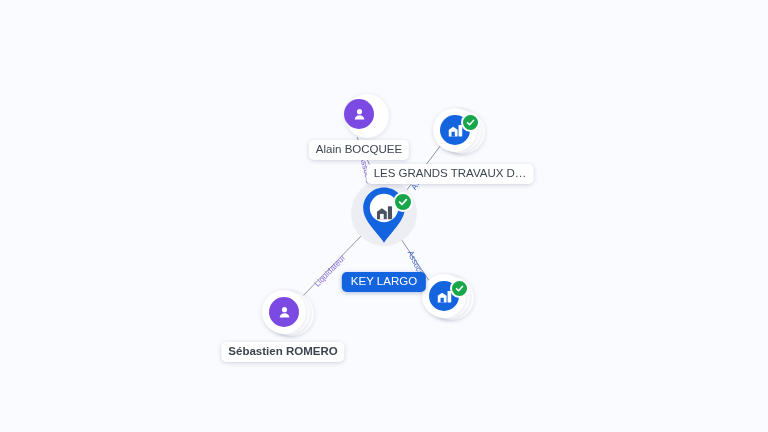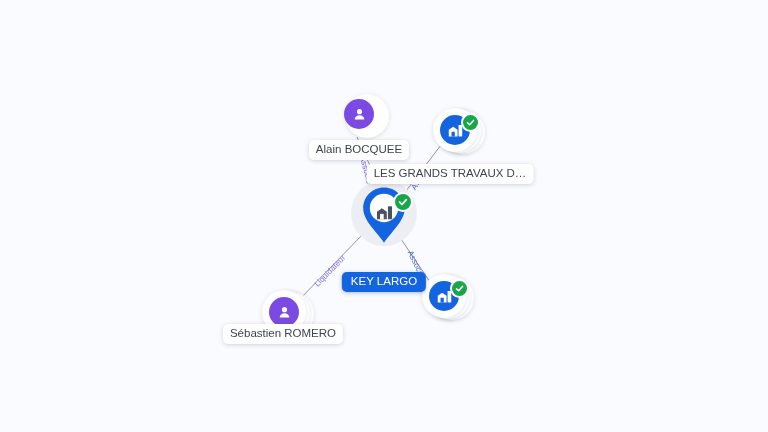--- a/index.html
+++ b/index.html
@@ -253,15 +253,15 @@
     <div class="stack s1"></div>
     <div class="stack s2"></div>
     <div class="stack s3"></div>
     <div class="disc person">
       <svg width="17" height="17" viewBox="0 0 24 24" fill="#ffffff">
         <circle cx="12" cy="8" r="3.6"></circle>
         <path d="M5.2 19.2c0-3.8 3.1-6.1 6.8-6.1s6.8 2.3 6.8 6.1z"></path>
       </svg>
     </div>
   </div>
-  <div class="node-label" style="left:283px; top:324px;">Sébastien ROMERO</div>
+  <div class="node-label" style="left:283px; top:342px;font-weight:bold;">Sébastien ROMERO</div>
 
 </div>
 
 </body></html>

